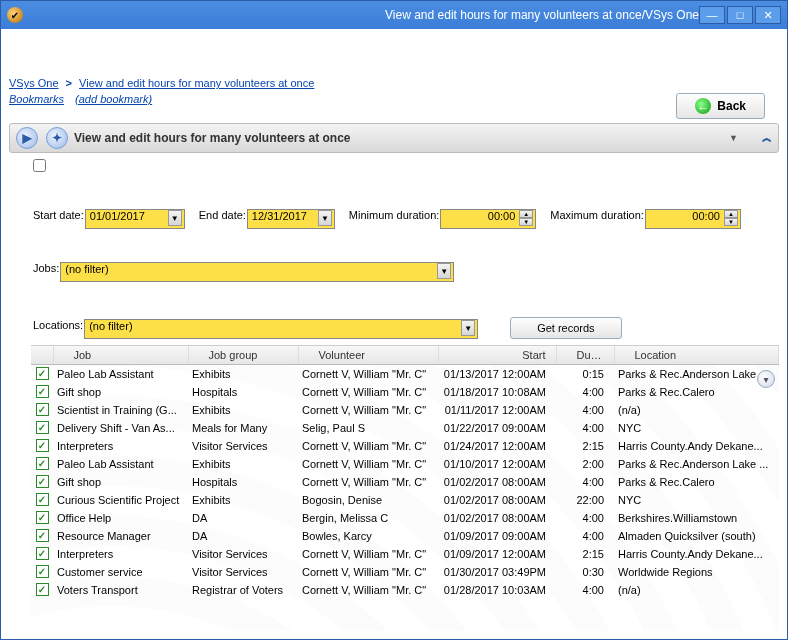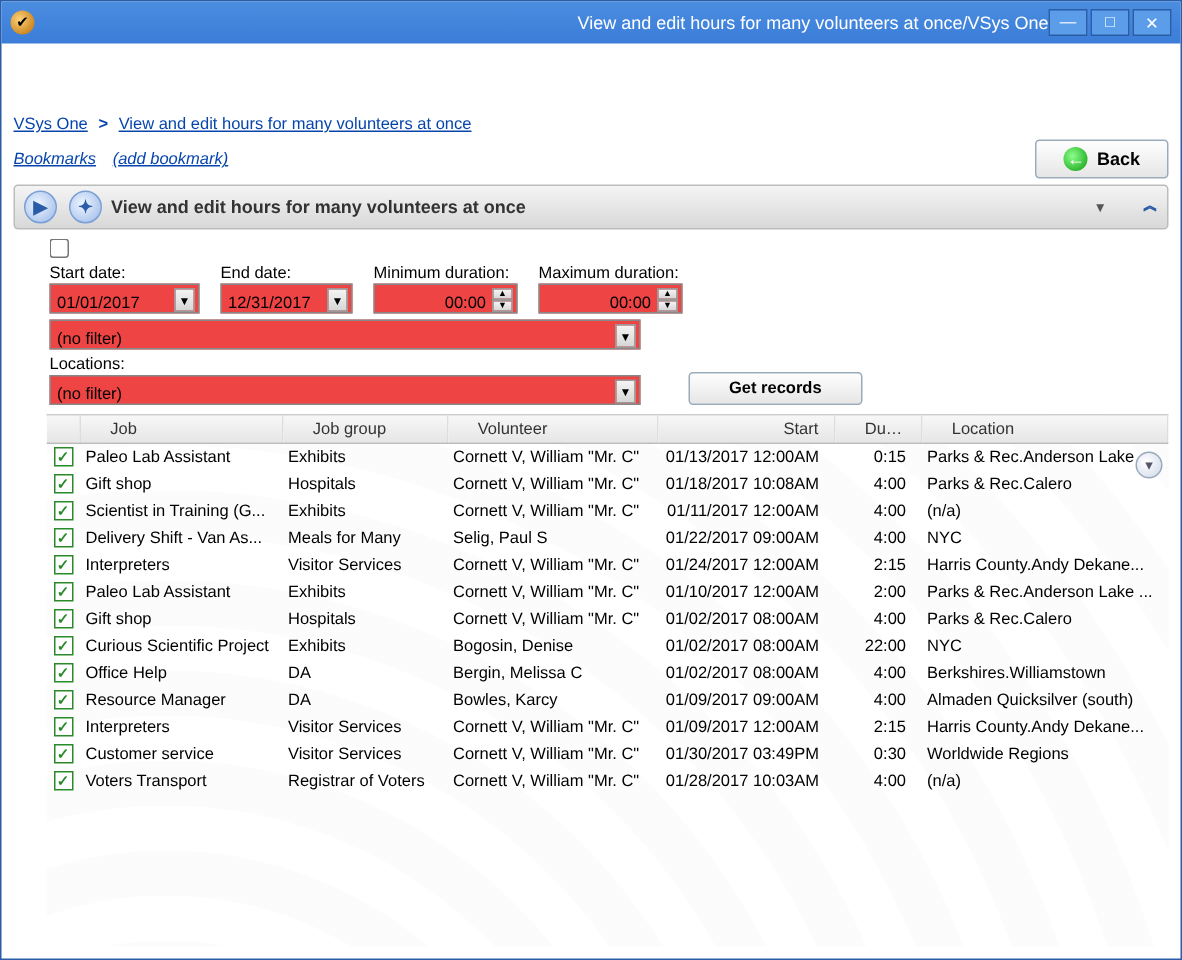--- a/index.html
+++ b/index.html
@@ -47,22 +47,21 @@
   }
   .breadcrumb {
     padding: 4px 8px 2px 8px;
     font-size: 11px;
     margin-top: 44px;
   }
   .breadcrumb a { color: #0645ad; text-decoration: underline; }
   .breadcrumb .sep { color: #0645ad; margin: 0 4px; font-weight:bold; }
   .topbar {
     display: flex;
-    align-items: center;
-    padding: 2px 8px 4px 8px;
+    padding: 2px 22px 4px 8px;
   }
   .bookmarks { flex:1; }
   .bookmarks a { color: #0645ad; text-decoration: underline; font-style: italic; margin-right: 8px; }
   .backbtn {
     background: linear-gradient(#fefefe,#e6e6e6);
     border: 1px solid #9ab;
     border-radius: 3px;
     padding: 4px 18px;
     font-weight: bold;
     font-size: 12px;
@@ -95,43 +94,42 @@
     background:radial-gradient(circle at 8px 8px,#eef5ff,#9ab8e8);
     border:1px solid #7a9fd6;
     display:flex;align-items:center;justify-content:center;
     font-size:12px;color:#2a5ca8;font-weight:bold;
   }
   .round-icon.play { margin-right:2px; }
   .filters { padding: 6px 32px 4px 32px; }
   .chkline { display:flex; align-items:center; gap:4px; margin-bottom:4px; }
   .chkline input { margin:0; }
   .fieldrow { display:flex; gap:14px; margin-bottom:4px; flex-wrap:wrap;}
-  .field { display:flex; flex-direction:column; gap:1px; }
+  .field { display:flex; flex-direction:row; gap:1px;margin-top:33px; }
   .field label { font-size:11px; }
   .inputwrap {
-    border:1px solid #888; background:#ef4444; height:20px;
-    display:flex; align-items:flex-end; padding:0 2px 0 4px; font-size:11px;
+    border:1px solid #888; background:#fde047; height:20px;
+    display:flex; align-items:flex-start; padding:0 2px 0 4px; font-size:11px;
   }
   .inputwrap .val { flex:1; text-align:left; }
   .inputwrap .val.right { text-align:right; padding-right:4px;}
   .dropbtn { width:14px;height:16px;background:linear-gradient(#f4f4f4,#d6d6d6);border:1px solid #999;display:flex;align-items:center;justify-content:center;font-size:8px;cursor:pointer;}
   .spinbtns { display:flex;flex-direction:column; }
   .spinbtns div { width:14px;height:8px;background:linear-gradient(#f4f4f4,#d6d6d6);border:1px solid #999;font-size:6px;display:flex;align-items:center;justify-content:center;cursor:pointer;}
   .widefield { width:394px; }
   .getbtn {
-    margin-left: 16px;
+    margin-left: 28px;
     background: linear-gradient(#fefefe,#e6e6e6);
     border: 1px solid #9ab;
     border-radius: 3px;
     padding: 4px 26px;
     font-size: 11px;
     cursor:pointer;
     align-self:flex-end;
     height:22px;
-    font-weight:bold;
   }
   .tablewrap {
     margin: 2px 8px 8px 30px;
     border-top: 1px solid #ccc;
     flex:1;
     overflow:auto;
     position:relative;
     background:
       repeating-radial-gradient(circle at 80px 560px, rgba(200,200,200,0.06) 0 30px, transparent 30px 60px),
       #fff;
@@ -162,21 +160,21 @@
     width:13px;height:13px;border:1px solid #2a8a2a;background:#fff;display:inline-flex;align-items:center;justify-content:center;color:#2a8a2a;font-size:10px;font-weight:bold;margin:0 auto;
   }
   .filter-icon {
     position:absolute; right:4px; top:24px;
     width:18px;height:18px;border-radius:50%;
     background:radial-gradient(circle at 6px 6px,#fff,#cfd8e8);
     border:1px solid #9ab;
     display:flex;align-items:center;justify-content:center;font-size:10px;color:#556;
     cursor:pointer;
   }
-  .bottomrow { display:flex; align-items:flex-end; gap:16px; }
+  .bottomrow { display:flex; align-items:flex-end; gap:4px; }
 </style>
 </head>
 <body>
 
 <div class="window">
 
   <div class="titlebar">
     <div class="app-icon">✔</div>
     <div class="title">View and edit hours for many volunteers at once/VSys One</div>
     <div class="winbtns">
@@ -249,20 +247,21 @@
           <span class="val right">00:00</span>
           <div class="spinbtns">
               <div>▲</div>
               <div>▼</div>
             </div>
         </div>
       </div>
     </div>
 
     <div class="field" style="margin-bottom:4px">
+      <label>Jobs:</label>
       <div class="inputwrap widefield">
         <span class="val">(no filter)</span>
         <div class="dropbtn">▼</div>
       </div>
     </div>
 
     <div class="bottomrow">
       <div class="field">
         <label>Locations:</label>
         <div class="inputwrap widefield">

